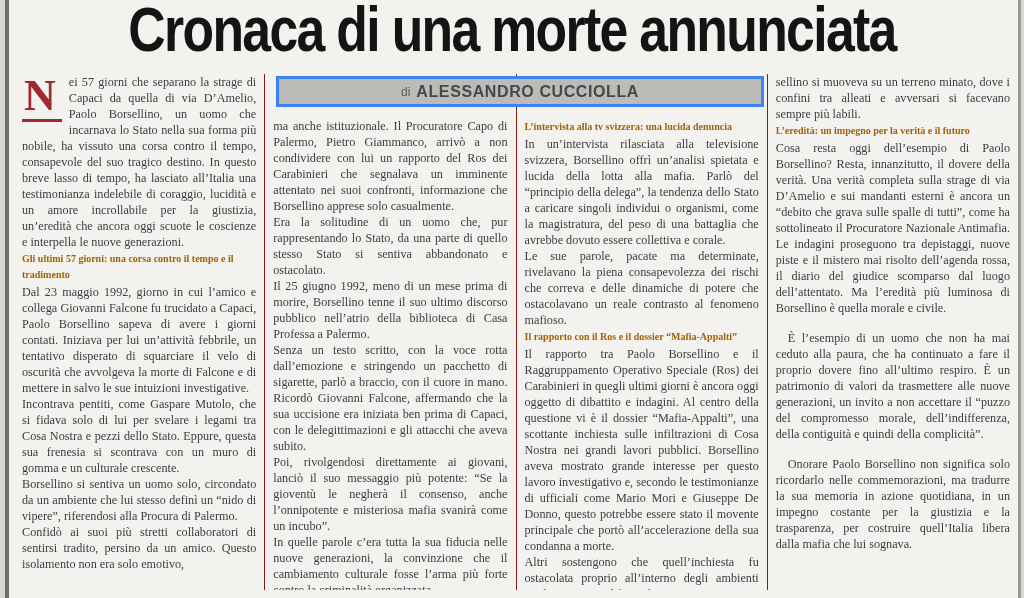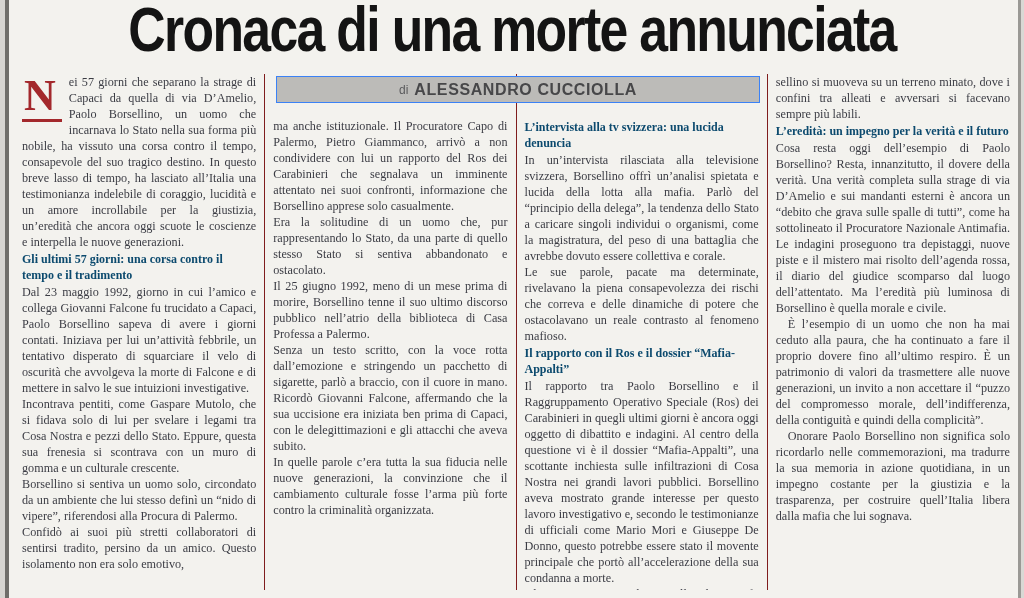--- a/index.html
+++ b/index.html
@@ -24,41 +24,41 @@
     font-weight:bold;font-size:63px;line-height:66px;letter-spacing:-2px;
     color:#141414;
     transform:scaleX(.82);transform-origin:50% 0;
     white-space:nowrap;
   }
   .body-area{
     position:absolute;top:74px;left:22px;right:14px;bottom:8px;
   }
   .byline-box{
     position:absolute;left:254px;top:2px;width:482px;height:25px;z-index:3;
-    background:#bcbbb8;border:1px solid #3b82f6;
+    background:#bcbbb8;border:3px solid #3b82f6;
     display:flex;align-items:center;justify-content:center;gap:6px;
     font-family:"Liberation Sans", sans-serif;color:#474749;
   }
   .byline-prefix{font-size:12px;font-weight:normal;color:#5a5a5c;}
   .byline-author{font-size:16px;font-weight:bold;letter-spacing:.6px;}
   .columns{display:flex;height:100%;}
   .col{
     flex:1 1 0;padding:0 8px;overflow:hidden;
     font-size:12.2px;line-height:16px;color:#3b3c44;
     text-align:justify;
   }
   .col:first-child{padding-left:0;}
   .col:last-child{padding-right:0;}
   .col + .col{border-left:1px solid #7f1d1d;}
   .spacer{height:44px;}
   .para{margin:0;}
-  .para.indent{text-indent:12px;}
+  .para.indent{text-indent:12px;margin-top:14px;}
   .subhead{
     margin:1px 0 1px 0;
-    font-size:12px;line-height:16px;font-weight:bold;color:#0c4a6e;
+    font-size:10px;line-height:16px;font-weight:bold;color:#a16207;
     text-align:left;
   }
   .dropcap{
     float:left;
     font-family:"Liberation Serif", serif;font-weight:bold;
     font-size:44px;line-height:36px;
     color:#a3282c;
     padding:2px 6px 5px 2px;margin:2px 7px 3px 0;
     border-bottom:3px solid #a3282c;
   }
@@ -84,20 +84,21 @@
         <p class="para">Incontrava pentiti, come Gaspare Mutolo, che si fidava solo di lui per svelare i legami tra Cosa Nostra e pezzi dello Stato. Eppure, questa sua frenesia si scontrava con un muro di gomma e un culturale crescente.</p>
         <p class="para">Borsellino si sentiva un uomo solo, circondato da un ambiente che lui stesso definì un “nido di vipere”, riferendosi alla Procura di Palermo.</p>
         <p class="para">Confidò ai suoi più stretti collaboratori di sentirsi tradito, persino da un amico. Questo isolamento non era solo emotivo,</p>
       </div>
       <div class="col">
         <div class="spacer"></div>
         <p class="para">ma anche istituzionale. Il Procuratore Capo di Palermo, Pietro Giammanco, arrivò a non condividere con lui un rapporto del Ros dei Carabinieri che segnalava un imminente attentato nei suoi confronti, informazione che Borsellino apprese solo casualmente.</p>
         <p class="para">Era la solitudine di un uomo che, pur rappresentando lo Stato, da una parte di quello stesso Stato si sentiva abbandonato e ostacolato.</p>
         <p class="para">Il 25 giugno 1992, meno di un mese prima di morire, Borsellino tenne il suo ultimo discorso pubblico nell’atrio della biblioteca di Casa Professa a Palermo.</p>
         <p class="para">Senza un testo scritto, con la voce rotta dall’emozione e stringendo un pacchetto di sigarette, parlò a braccio, con il cuore in mano. Ricordò Giovanni Falcone, affermando che la sua uccisione era iniziata ben prima di Capaci, con le delegittimazioni e gli attacchi che aveva subito.</p>
+        <p class="para">Poi, rivolgendosi direttamente ai giovani, lanciò il suo messaggio più potente: “Se la gioventù le negherà il consenso, anche l’onnipotente e misteriosa mafia svanirà come un incubo”.</p>
         <p class="para">In quelle parole c’era tutta la sua fiducia nelle nuove generazioni, la convinzione che il cambiamento culturale fosse l’arma più forte contro la criminalità organizzata.</p>
       </div>
       <div class="col">
         <div class="spacer"></div>
         <h3 class="subhead">L’intervista alla tv svizzera: una lucida denuncia</h3>
         <p class="para">In un’intervista rilasciata alla televisione svizzera, Borsellino offrì un’analisi spietata e lucida della lotta alla mafia. Parlò del “principio della delega”, la tendenza dello Stato a caricare singoli individui o organismi, come la magistratura, del peso di una battaglia che avrebbe dovuto essere collettiva e corale.</p>
         <p class="para">Le sue parole, pacate ma determinate, rivelavano la piena consapevolezza dei rischi che correva e delle dinamiche di potere che ostacolavano un reale contrasto al fenomeno mafioso.</p>
         <h3 class="subhead">Il rapporto con il Ros e il dossier “Mafia-Appalti”</h3>
         <p class="para">Il rapporto tra Paolo Borsellino e il Raggruppamento Operativo Speciale (Ros) dei Carabinieri in quegli ultimi giorni è ancora oggi oggetto di dibattito e indagini. Al centro della questione vi è il dossier “Mafia-Appalti”, una scottante inchiesta sulle infiltrazioni di Cosa Nostra nei grandi lavori pubblici. Borsellino aveva mostrato grande interesse per questo lavoro investigativo e, secondo le testimonianze di ufficiali come Mario Mori e Giuseppe De Donno, questo potrebbe essere stato il movente principale che portò all’accelerazione della sua condanna a morte.</p>
         <p class="para">Altri sostengono che quell’inchiesta fu ostacolata proprio all’interno degli ambienti giudiziari. Resta il fatto che Bor-</p>

